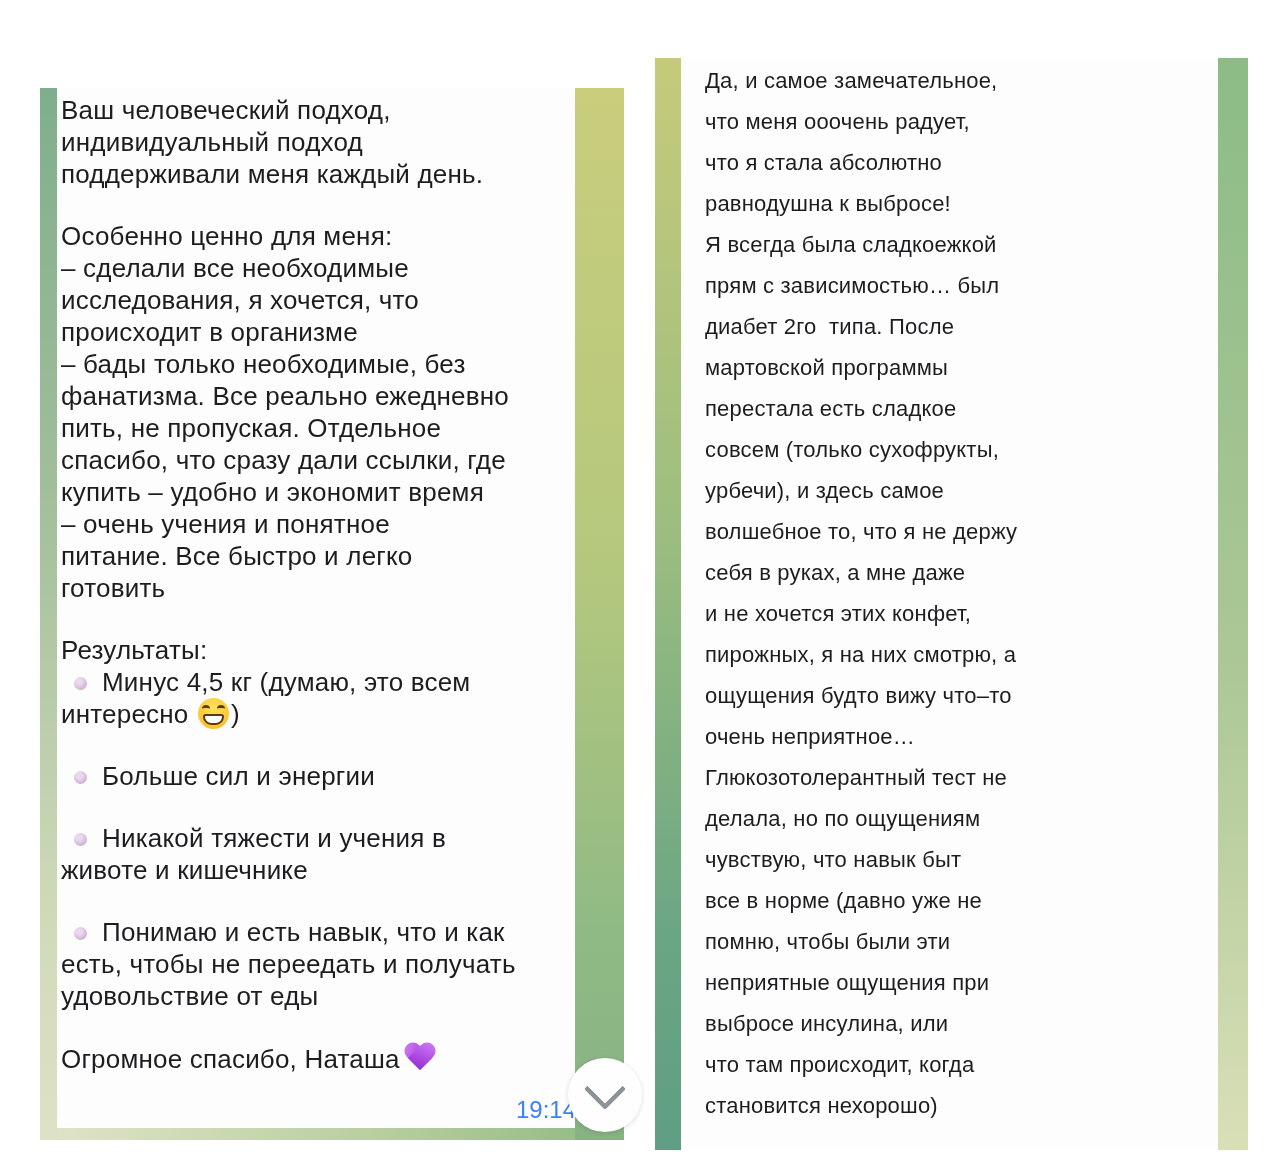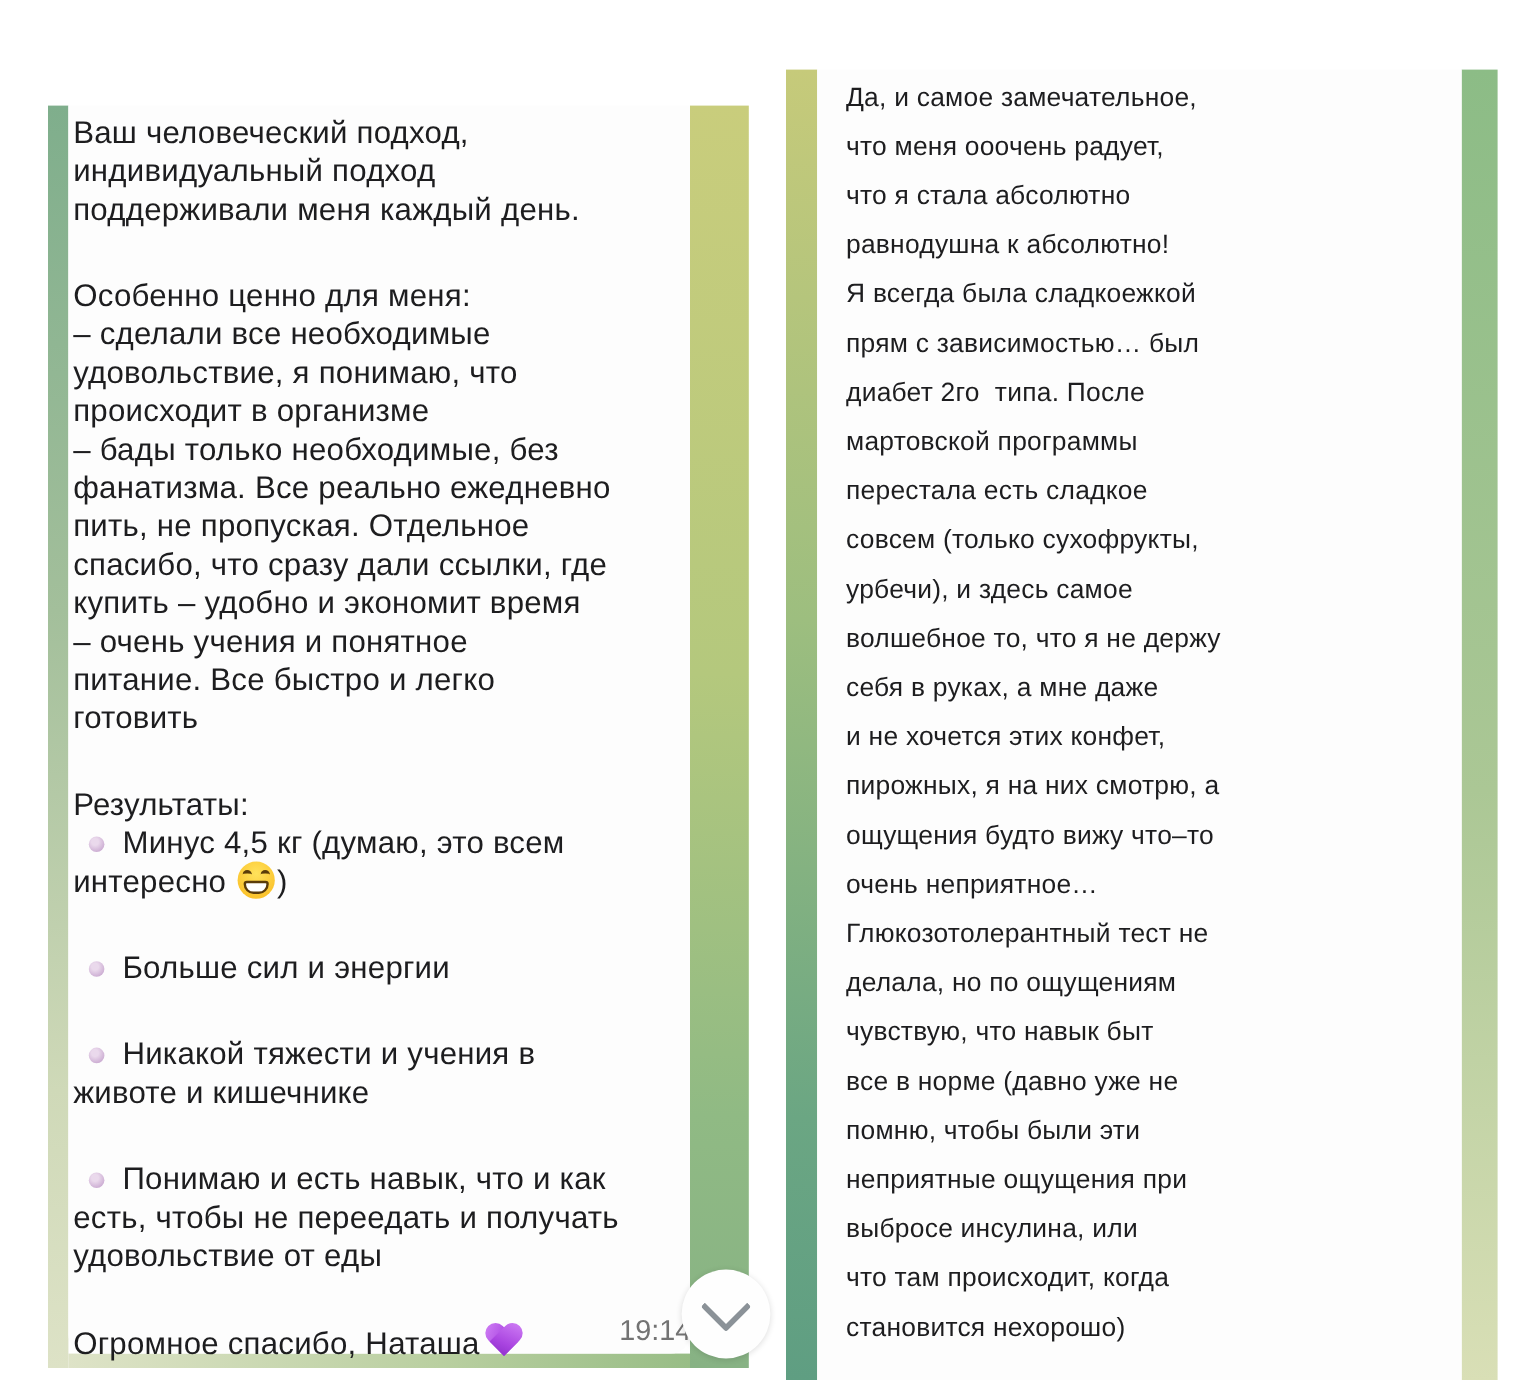--- a/index.html
+++ b/index.html
@@ -26,21 +26,21 @@
     font-size:26px;line-height:32px;letter-spacing:0.2px}
 
   #rp-strip-left{left:0;width:26px;
     background:linear-gradient(180deg,#c6ca7a 0%,#9dbe7f 42%,#6ba683 80%,#5f9e82 100%)}
   #rp-strip-right{right:0;width:30px;
     background:linear-gradient(180deg,#8cbc86 0%,#abc795 55%,#d9dfb6 100%)}
   #rp-white{position:absolute;left:26px;right:30px;top:0;bottom:0;background:#fdfdfd}
   #rp-text{position:absolute;left:50px;top:2px;
     font-size:22px;line-height:41px;letter-spacing:0.2px}
 
-  .para{margin-top:40px}
+  .para{margin-top:30px}
   .para:first-child,.para.attached{margin-top:0}
   .line{white-space:pre}
 
   .bullet-dot{display:inline-block;width:13px;height:13px;border-radius:50%;
     background:radial-gradient(circle at 40% 35%,#ead9ec 25%,#bd97c6 100%);
     margin:0 15px 1px 13px}
 
   .emoji{display:inline-block;position:relative;vertical-align:-6px}
   .emoji-grin{width:31px;height:31px;border-radius:50%;margin:0 2px;
     background:radial-gradient(circle at 50% 32%,#ffe25c 0%,#fbc32c 75%)}
@@ -51,21 +51,21 @@
   .emoji-grin i{position:absolute;left:5px;right:5px;bottom:4px;height:11px;
     background:#ffffff;border:2px solid #5b3c09;border-radius:3px 3px 9px 9px;box-sizing:border-box}
   .emoji-heart{width:34px;height:31px;margin:0 3px;vertical-align:-5px}
   .emoji-heart::before,.emoji-heart::after{content:"";position:absolute;top:1px;
     width:17px;height:27px;border-radius:17px 17px 0 0;
     background:linear-gradient(160deg,#cf7ef5 0%,#a944e0 70%,#9333cf 100%)}
   .emoji-heart::before{left:17px;transform:rotate(-45deg);transform-origin:0 100%}
   .emoji-heart::after{left:0;transform:rotate(45deg);transform-origin:100% 100%}
 
   #timestamp{position:absolute;left:476px;top:1008px;width:90px;
-    font-size:24px;color:#737373}
+    font-size:24px;color:#3b82f6}
   #scroll-btn{position:absolute;left:528px;top:970px;width:74px;height:74px;
     border-radius:50%;background:#fefefe;box-shadow:0 1px 5px rgba(0,0,0,0.14);
     display:flex;align-items:center;justify-content:center;cursor:pointer}
   .chevron-down{width:25px;height:25px;border-right:5px solid #8b9298;
     border-bottom:5px solid #8b9298;border-radius:3px;
     transform:rotate(45deg);margin-top:-13px}
 </style>
 </head>
 <body>
 
@@ -76,21 +76,21 @@
   <div id="lp-bubble"></div>
   <div id="lp-text">
       <div class="para">
         <div class="line">Ваш человеческий подход,</div>
         <div class="line">индивидуальный подход</div>
         <div class="line">поддерживали меня каждый день.</div>
       </div>
       <div class="para">
         <div class="line">Особенно ценно для меня:</div>
         <div class="line">– сделали все необходимые</div>
-        <div class="line">удовольствие, я понимаю, что</div>
+        <div class="line">исследования, я хочется, что</div>
         <div class="line">происходит в организме</div>
         <div class="line">– бады только необходимые, без</div>
         <div class="line">фанатизма. Все реально ежедневно</div>
         <div class="line">пить, не пропуская. Отдельное</div>
         <div class="line">спасибо, что сразу дали ссылки, где</div>
         <div class="line">купить – удобно и экономит время</div>
         <div class="line">– очень учения и понятное</div>
         <div class="line">питание. Все быстро и легко</div>
         <div class="line">готовить</div>
       </div>
@@ -125,21 +125,21 @@
 
 <div class="panel" id="right-panel">
   <div class="strip" id="rp-strip-left"></div>
   <div class="strip" id="rp-strip-right"></div>
   <div id="rp-white"></div>
   <div id="rp-text">
       <div class="para">
         <div class="line">Да, и самое замечательное,</div>
         <div class="line">что меня ооочень радует,</div>
         <div class="line">что я стала абсолютно</div>
-        <div class="line">равнодушна к абсолютно!</div>
+        <div class="line">равнодушна к выбросе!</div>
         <div class="line">Я всегда была сладкоежкой</div>
         <div class="line">прям с зависимостью… был</div>
         <div class="line">диабет 2го  типа. После</div>
         <div class="line">мартовской программы</div>
         <div class="line">перестала есть сладкое</div>
         <div class="line">совсем (только сухофрукты,</div>
         <div class="line">урбечи), и здесь самое</div>
         <div class="line">волшебное то, что я не держу</div>
         <div class="line">себя в руках, а мне даже</div>
         <div class="line">и не хочется этих конфет,</div>

